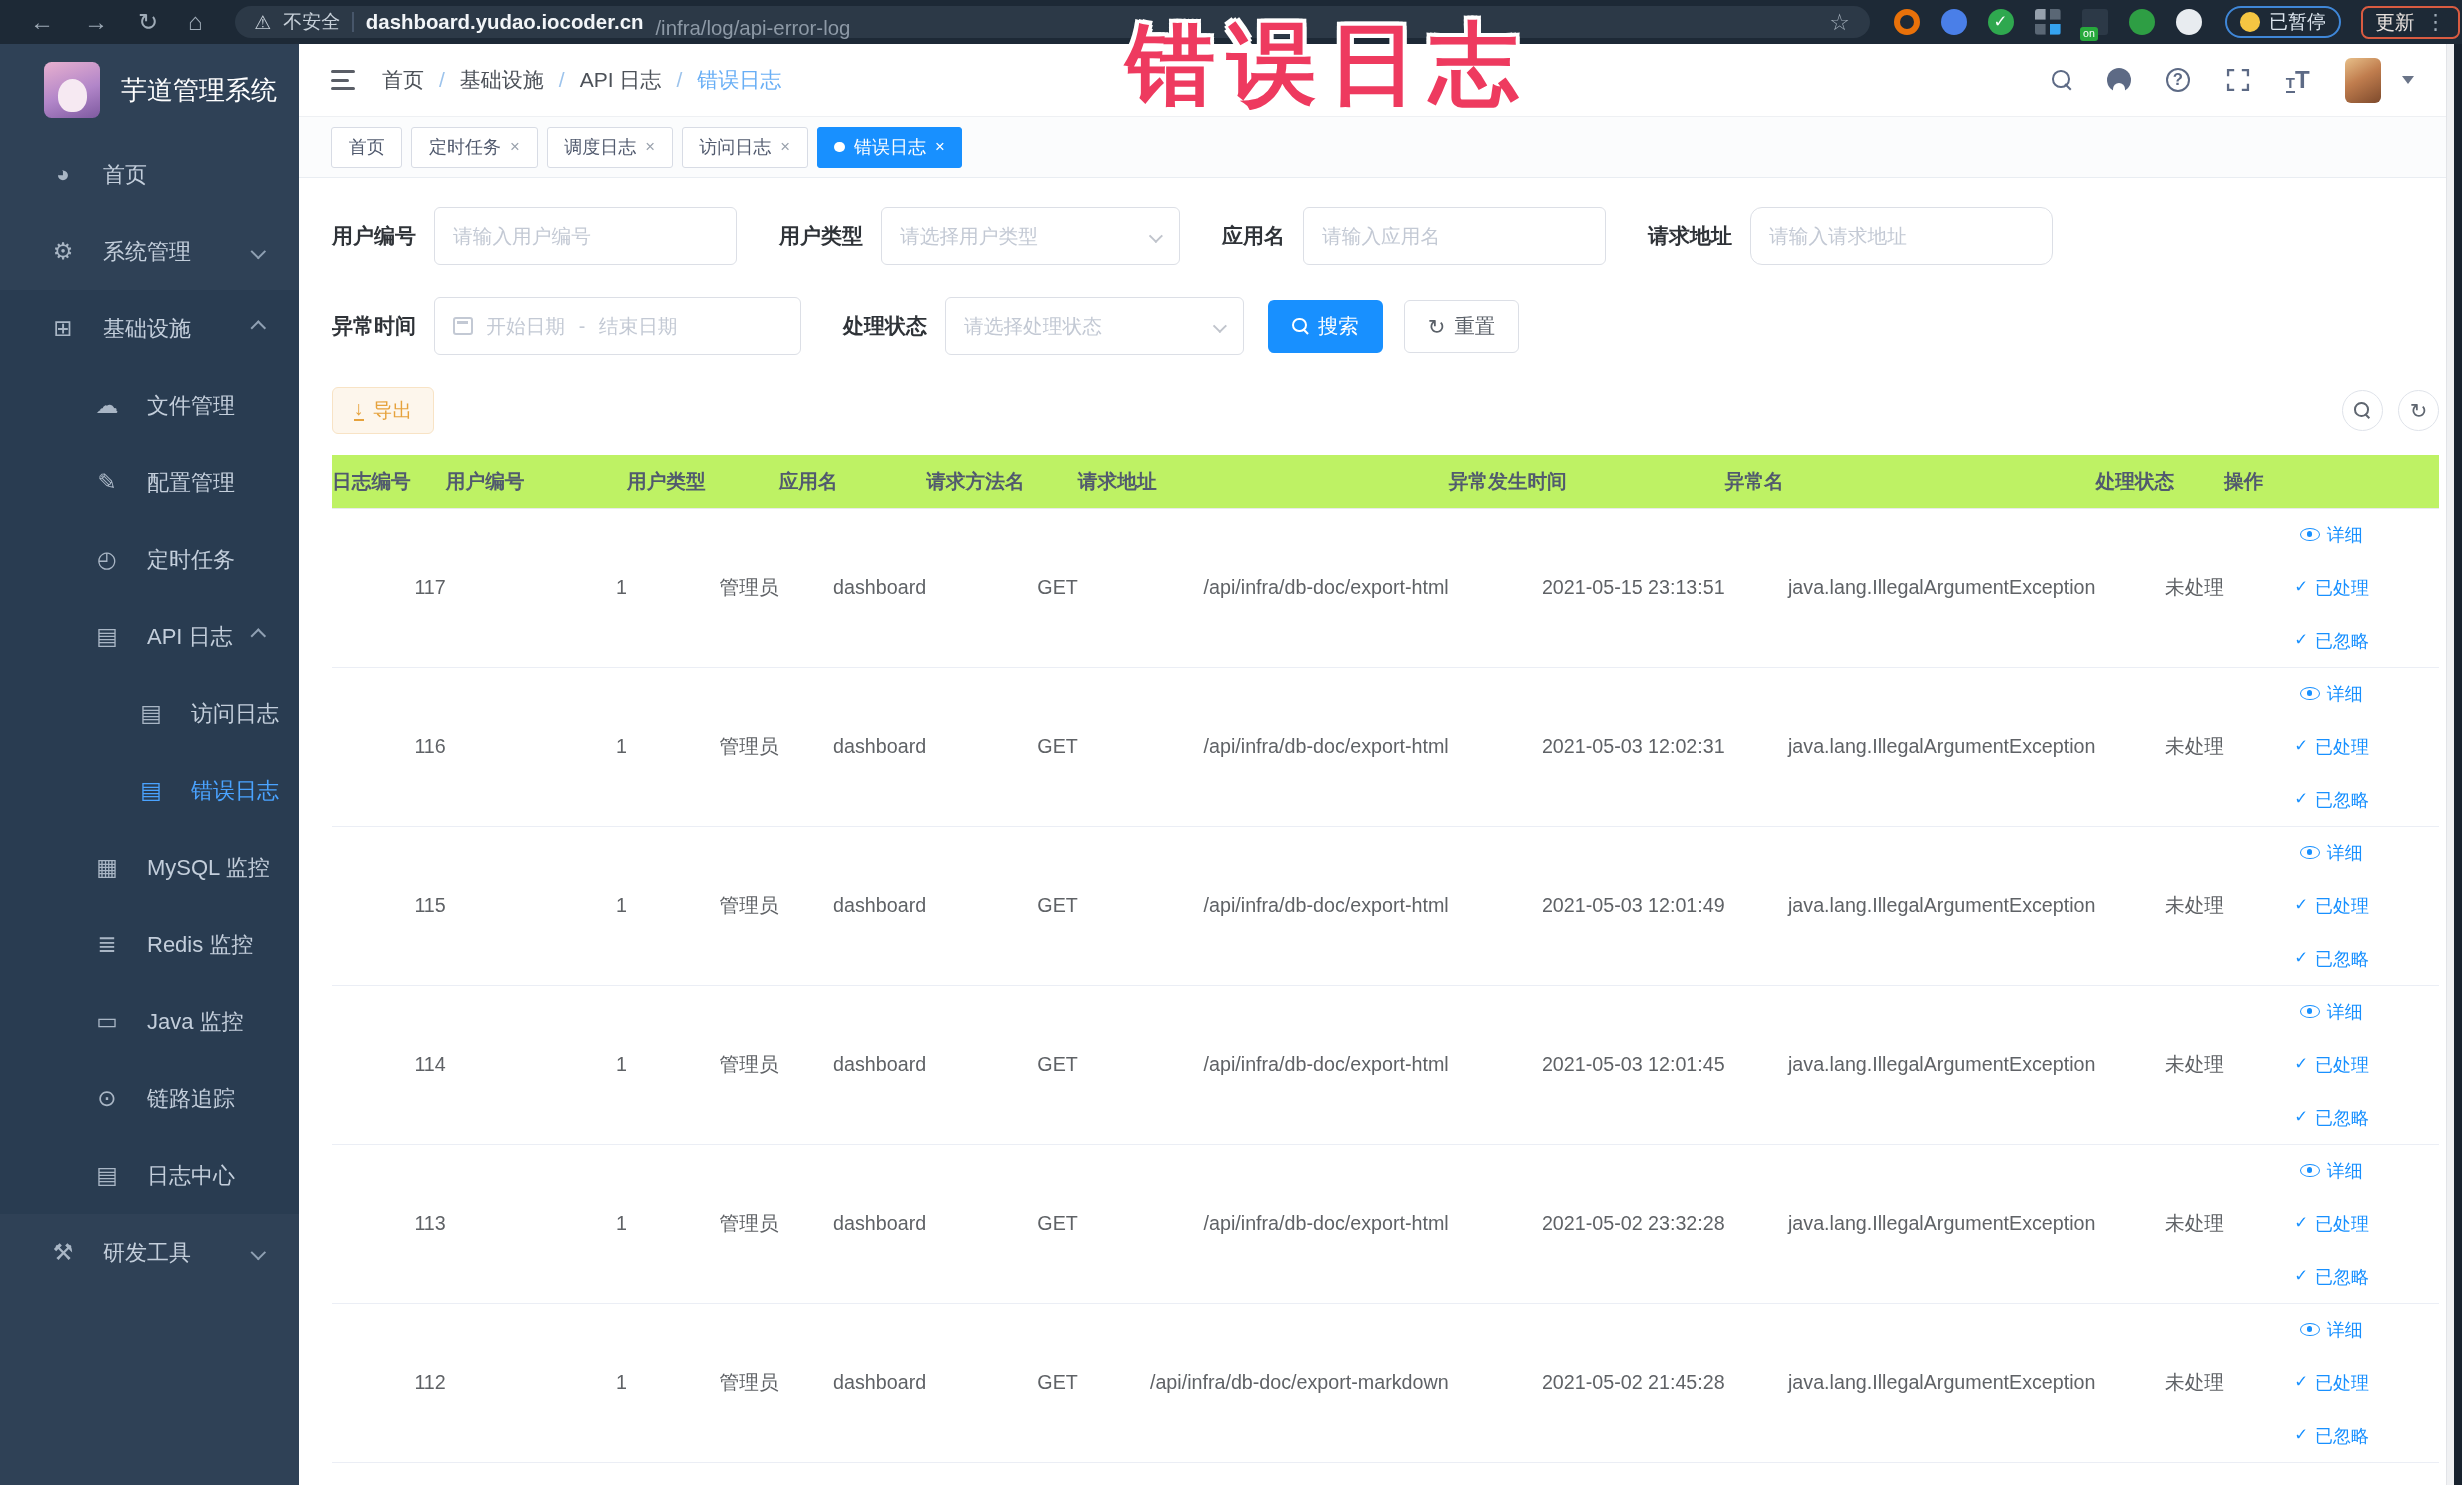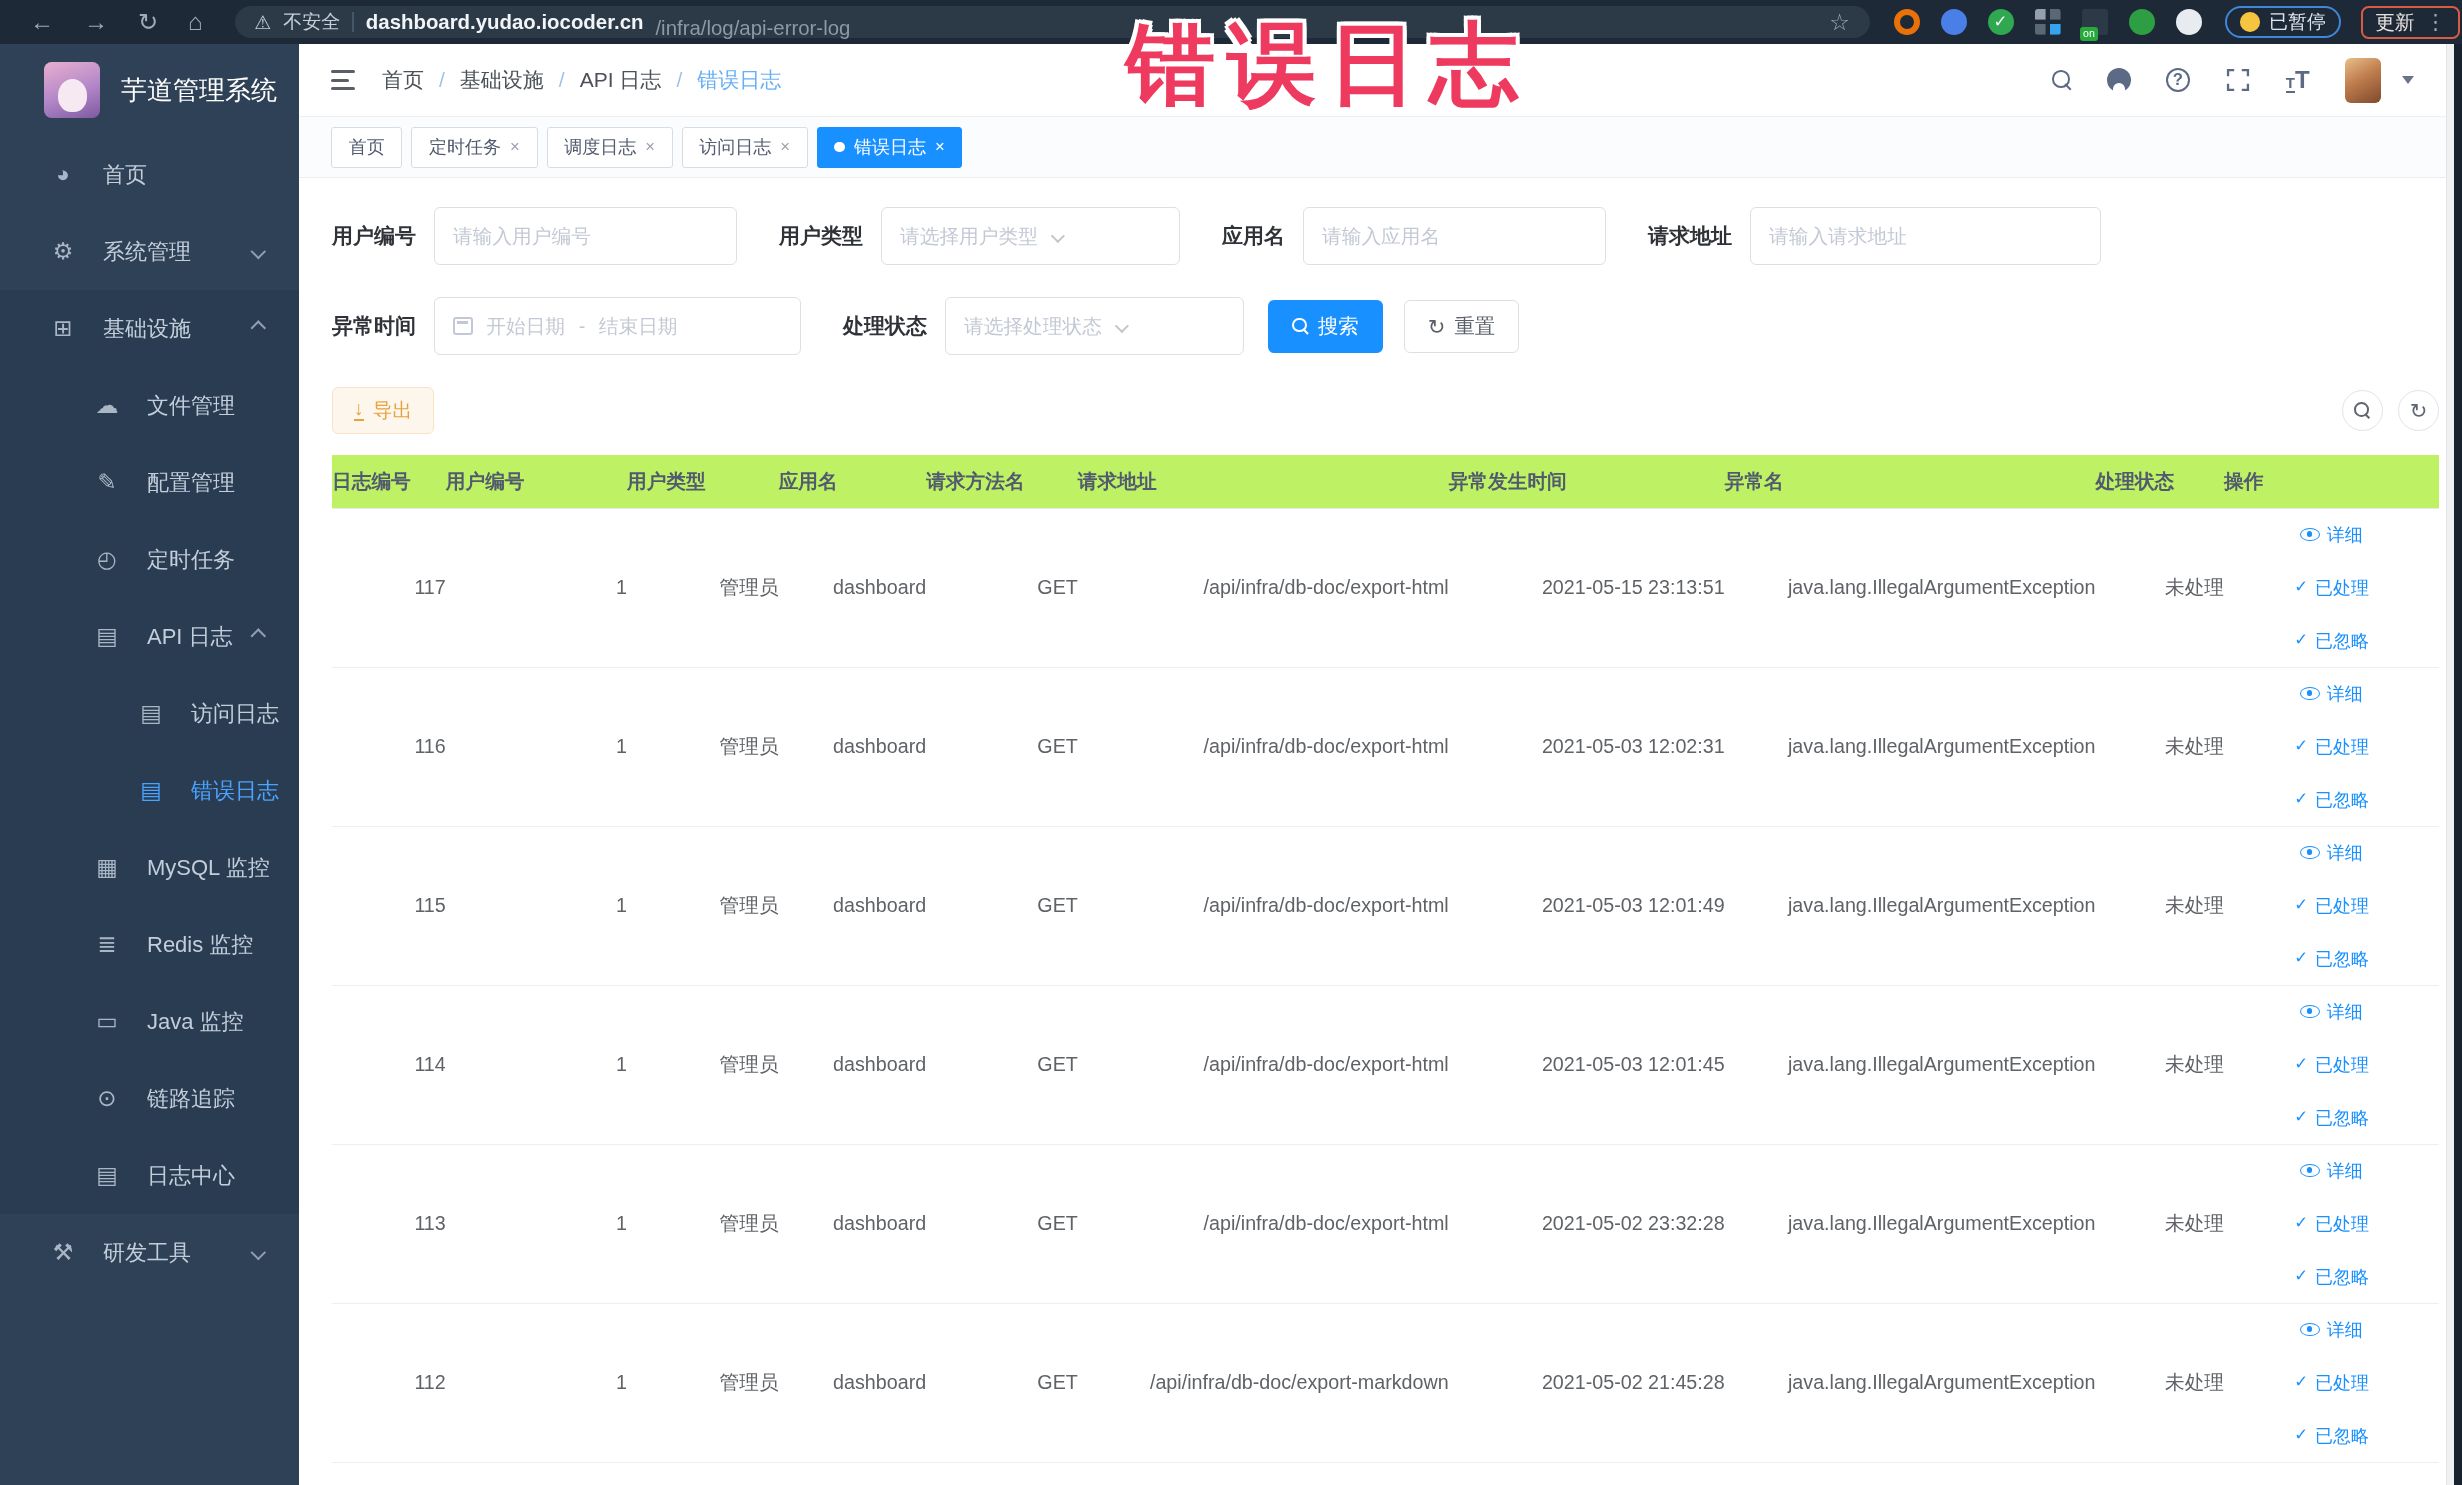--- a/index.html
+++ b/index.html
@@ -106,21 +106,21 @@
   .tag.active .x { color:#fff; }
 
   
   .content { flex:1; padding:29px 23px 0 33px; background:#fff; }
   .filter-row { display:flex; align-items:center; margin-bottom:32px; }
   .f-label { font-size:21px; font-weight:600; color:#2f3338; margin-right:18px; white-space:nowrap; }
   .f-box { height:58px; border:1.5px solid #dcdfe6; border-radius:6px; background:#fff;
       display:flex; align-items:center; padding:0 18px; font-size:19.7px; color:#606266; }
   input.f-box { outline:none; }
   input.f-box::placeholder { color:#c3c9d4; }
-  .f-select { color:#c3c9d4; }
+  .f-select { justify-content:space-between; color:#c3c9d4; }
   .f-gap { width:42px; flex:0 0 42px; }
   .sel-chev { width:9.8px; height:9.8px; border-right:2.3px solid #c0c4cc; border-bottom:2.3px solid #c0c4cc;
       transform:rotate(45deg); margin-left:15px; }
   .date-range { width:367px; gap:13.6px; color:#c3c9d4; }
   .cal-ic { width:19.7px; height:18px; border:2.3px solid #c3c9d4; border-radius:3px; position:relative; }
   .cal-ic::after { content:""; position:absolute; left:2.3px; top:2.3px; right:2.3px; height:3px; background:#c3c9d4; }
   .btn { height:53px; border-radius:6px; display:flex; align-items:center; justify-content:center;
       gap:9px; font-size:20.4px; }
   .btn-search { width:115px; background:#1890ff; color:#fff; margin-left:24px; }
   .btn-search .mag { width:16.7px; height:16.7px; }
@@ -340,21 +340,21 @@
           <span class="f-label">用户类型</span>
           <div class="f-box f-select" style="width:299px">
             <span>请选择用户类型</span>
             <span class="sel-chev"></span>
           </div>
           <span class="f-gap"></span>
           <span class="f-label">应用名</span>
           <input class="f-box" style="width: 303px;" placeholder="请输入应用名">
           <span class="f-gap"></span>
           <span class="f-label">请求地址</span>
-          <input class="f-box" style="width: 351px;" placeholder="请输入请求地址">
+          <input class="f-box" style="width: 303px; border-radius: 12px;" placeholder="请输入请求地址">
         </div>
 
         <div class="filter-row">
           <span class="f-label">异常时间</span>
           <div class="f-box date-range">
             <span class="cal-ic"></span>
             <span>开始日期</span>
             <span>-</span>
             <span>结束日期</span>
           </div>

